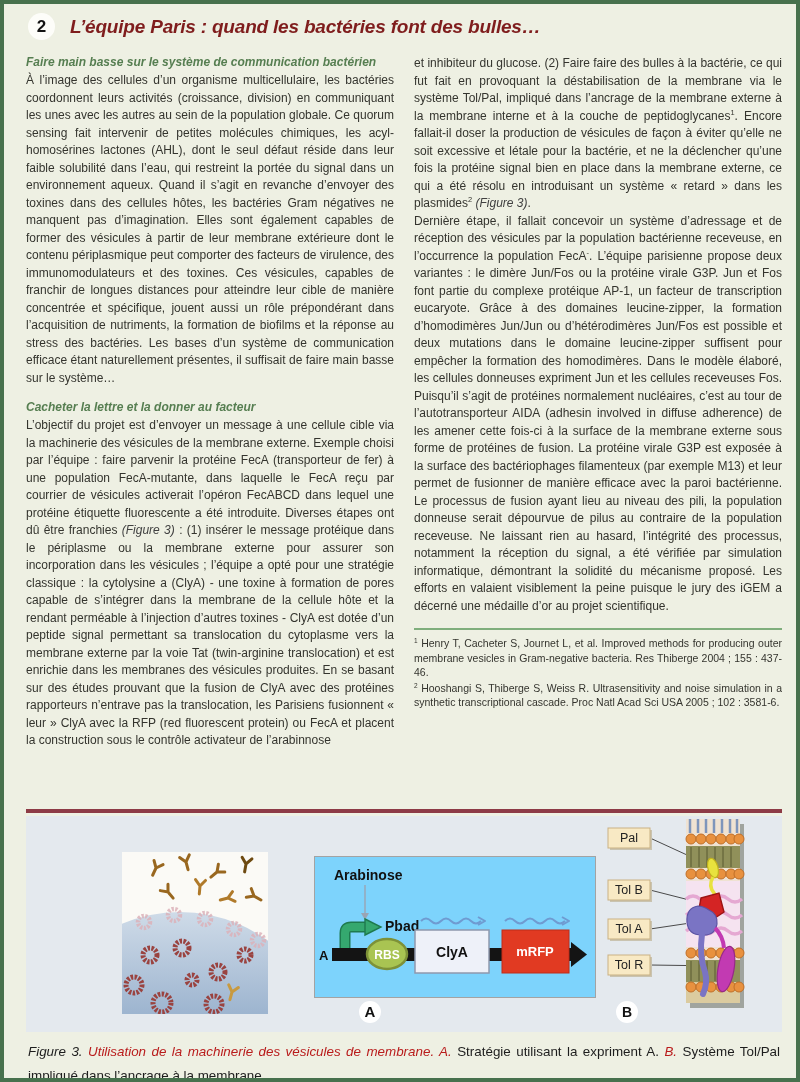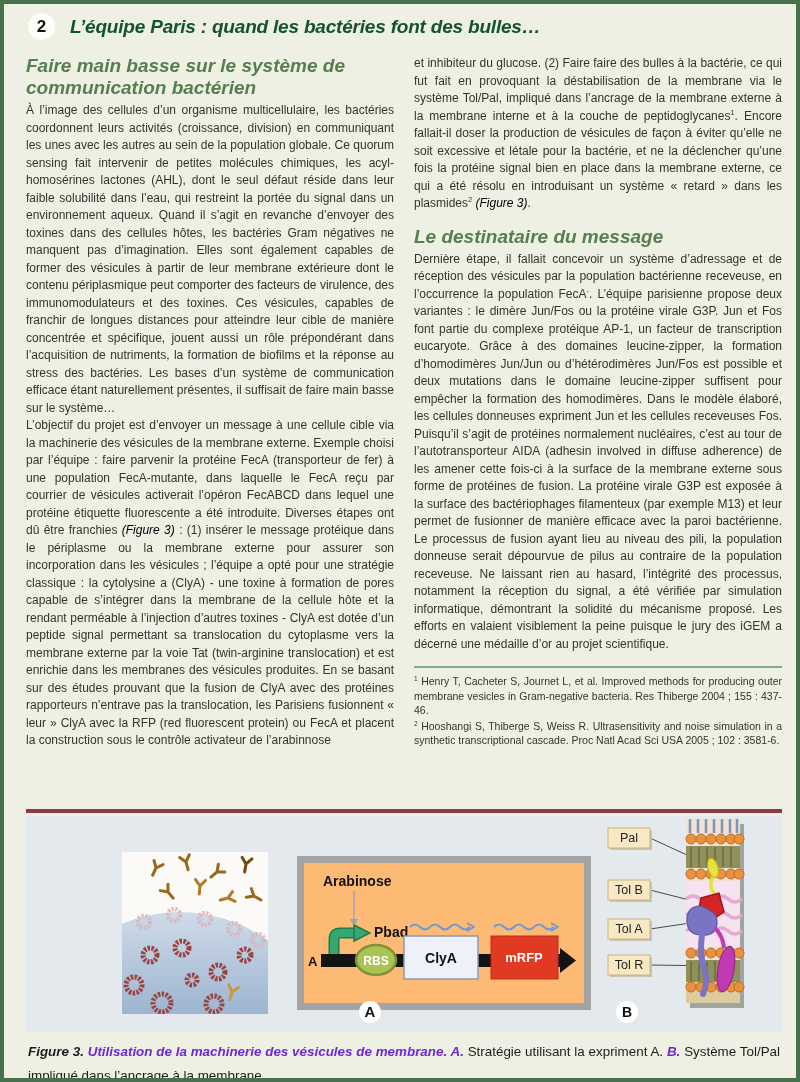--- a/index.html
+++ b/index.html
@@ -4,61 +4,61 @@
 <style>
   html,body{margin:0;padding:0;}
   body{
     width:800px;height:1082px;position:relative;box-sizing:border-box;
     background:#eef0e3;border:4px solid #47714d;overflow:hidden;
     font-family:"Liberation Sans", sans-serif;color:#34342e;
   }
   .header{position:absolute;top:9px;left:24px;display:flex;align-items:center;gap:15px;}
   .page-num{width:27px;height:27px;border-radius:50%;background:#fdfdf9;color:#131313;
     font-weight:bold;font-size:17px;line-height:27px;text-align:center;}
-  .page-title{color:#14532d;font-weight:bold;font-style:italic;font-size:19px;letter-spacing:-0.2px;}
+  .page-title{color:#7f1d1d;font-weight:bold;font-style:italic;font-size:19px;letter-spacing:-0.2px;}
   .columns{position:absolute;top:51px;left:22px;width:756px;height:757px;display:flex;gap:20px;overflow:hidden;}
   .col{width:368px;}
-  .sec-heading{color:#567e51;font-weight:bold;font-style:italic;font-size:19px;margin:0 0 3px 0;}
+  .sec-heading{color:#567e51;font-weight:bold;font-style:italic;font-size:12px;margin:0 0 3px 0;}
   .sec-heading.spaced{margin-top:13px;}
   p.body{font-size:12px;line-height:17.5px;text-align:justify;margin:0;color:#34342e;}
   .seg-i{}
-  .seg-bi{font-weight:bold;font-style:italic;}
-  .seg-g{color:#6d28d9;}
-  .seg-gi{color:#000000;font-style:italic;}
+  .seg-bi{font-weight:normal;font-style:italic;}
+  .seg-g{color:#b91c1c;}
+  .seg-gi{color:#404040;font-style:italic;}
   .seg-sup{vertical-align:super;font-size:0.62em;line-height:0;}
   .fn-sep{border:none;border-top:2px solid #7fae7c;margin:13px 0 6px 0;}
   p.footnote{font-size:10.5px;line-height:14.5px;text-align:justify;margin:0 0 1px 0;color:#34342e;}
   .fig-sep{position:absolute;top:805px;left:22px;width:756px;height:4px;background:#8d3b46;}
   .figure-panel{position:absolute;top:812px;left:22px;width:756px;height:216px;background:#e4e9ee;}
   .micrograph{position:absolute;left:96px;top:36px;width:146px;height:162px;}
-  .panelA-box{position:absolute;left:271px;top:40px;width:280px;height:140px;background:#fdba74;border:7px solid #a3a3a3;}
+  .panelA-box{position:absolute;left:288px;top:40px;width:280px;height:140px;background:#7dd3fc;border:1px solid #a3a3a3;}
   .letter-badge{position:absolute;width:22px;height:22px;border-radius:50%;background:#ffffff;
     color:#111;font-weight:bold;font-size:15px;line-height:22px;text-align:center;}
   .badge-a{left:333px;top:185px;}
   .panelB{position:absolute;left:575px;top:0;width:200px;height:216px;}
   .caption{position:absolute;top:1036px;left:24px;width:752px;font-size:13.4px;line-height:24px;color:#1d1d1d;text-align:justify;}
   svg text{font-family:"Liberation Sans", sans-serif;}
 </style>
 </head>
 <body>
 
 <div class="header">
   <div class="page-num">2</div>
   <div class="page-title">L’équipe Paris : quand les bactéries font des bulles…</div>
 </div>
 
 <div class="columns">
   <div class="col">
     <h3 class="sec-heading">Faire main basse sur le système de communication bactérien</h3>
     <p class="body"><span>À l’image des cellules d’un organisme multicellulaire, les bactéries coordonnent leurs activités (croissance, division) en communiquant les unes avec les autres au sein de la population globale. Ce </span><span class="seg-i">quorum sensing</span><span> fait intervenir de petites molécules chimiques, les acyl-homosérines lactones (AHL), dont le seul défaut réside dans leur faible solubilité dans l’eau, qui restreint la portée du signal dans un environnement aqueux. Quand il s’agit en revanche d’envoyer des toxines dans des cellules hôtes, les bactéries Gram négatives ne manquent pas d’imagination. Elles sont également capables de former des vésicules à partir de leur membrane extérieure dont le contenu périplasmique peut comporter des facteurs de virulence, des immunomodulateurs et des toxines. Ces vésicules, capables de franchir de longues distances pour atteindre leur cible de manière concentrée et spécifique, jouent aussi un rôle prépondérant dans l’acquisition de nutriments, la formation de biofilms et la réponse au stress des bactéries. Les bases d’un système de communication efficace étant naturellement présentes, il suffisait de faire main basse sur le système…</span></p>
+    <h3 class="sec-heading spaced">Cacheter la lettre et la donner au facteur</h3>
     <p class="body"><span>L’objectif du projet est d’envoyer un message à une cellule cible </span><span class="seg-i">via</span><span> la machinerie des vésicules de la membrane externe. Exemple choisi par l’équipe : faire parvenir la protéine FecA (transporteur de fer) à une population FecA-mutante, dans laquelle le FecA reçu par courrier de vésicules activerait l’opéron FecABCD dans lequel une protéine étiquette fluorescente a été introduite. Diverses étapes ont dû être franchies </span><span class="seg-gi">(Figure 3)</span><span> : (1) insérer le message protéique dans le périplasme ou la membrane externe pour assurer son incorporation dans les vésicules ; l’équipe a opté pour une stratégie classique : la cytolysine a (ClyA) - une toxine à formation de pores capable de s’intégrer dans la membrane de la cellule hôte et la rendant perméable à l’injection d’autres toxines - ClyA est dotée d’un peptide signal permettant sa translocation du cytoplasme vers la membrane externe par la voie Tat (</span><span class="seg-i">twin-arginine translocation</span><span>) et est enrichie dans les membranes des vésicules produites. En se basant sur des études prouvant que la fusion de ClyA avec des protéines rapporteurs n’entrave pas la translocation, les Parisiens fusionnent « leur » ClyA avec la RFP (</span><span class="seg-i">red fluorescent protein</span><span>) ou FecA et placent la construction sous le contrôle activateur de l’arabinnose</span></p>
   </div>
   <div class="col">
     <p class="body"><span>et inhibiteur du glucose. (2) Faire faire des bulles à la bactérie, ce qui fut fait en provoquant la déstabilisation de la membrane </span><span class="seg-i">via</span><span> le système Tol/Pal, impliqué dans l’ancrage de la membrane externe à la membrane interne et à la couche de peptidoglycanes</span><span class="seg-sup">1</span><span>. Encore fallait-il doser la production de vésicules de façon à éviter qu’elle ne soit excessive et létale pour la bactérie, et ne la déclencher qu’une fois la protéine signal bien en place dans la membrane externe, ce qui a été résolu en introduisant un système « retard » dans les plasmides</span><span class="seg-sup">2</span><span> </span><span class="seg-gi">(Figure 3)</span><span>.</span></p>
-    <h3 class="sec-heading spaced">Le destinataire du message</h3>
     <p class="body"><span>Dernière étape, il fallait concevoir un système d’adressage et de réception des vésicules par la population bactérienne receveuse, en l’occurrence la population FecA</span><span class="seg-sup">-</span><span>. L’équipe parisienne propose deux variantes : le dimère </span><span class="seg-i">Jun/Fos</span><span> ou la protéine virale G3P. </span><span class="seg-i">Jun</span><span> et </span><span class="seg-i">Fos</span><span> font partie du complexe protéique AP-1, un facteur de transcription eucaryote. Grâce à des domaines </span><span class="seg-i">leucine-zipper</span><span>, la formation d’homodimères </span><span class="seg-i">Jun/Jun</span><span> ou d’hétérodimères </span><span class="seg-i">Jun/Fos</span><span> est possible et deux mutations dans le domaine </span><span class="seg-i">leucine-zipper</span><span> suffisent pour empêcher la formation des homodimères. Dans le modèle élaboré, les cellules donneuses expriment </span><span class="seg-i">Jun</span><span> et les cellules receveuses </span><span class="seg-i">Fos</span><span>. Puisqu’il s’agit de protéines normalement nucléaires, c’est au tour de l’autotransporteur AIDA (</span><span class="seg-i">adhesin involved in diffuse adherence</span><span>) de les amener cette fois-ci à la surface de la membrane externe sous forme de protéines de fusion. La protéine virale G3P est exposée à la surface des bactériophages filamenteux (par exemple M13) et leur permet de fusionner de manière efficace avec la paroi bactérienne. Le processus de fusion ayant lieu au niveau des </span><span class="seg-i">pili</span><span>, la population donneuse serait dépourvue de pilus au contraire de la population receveuse. Ne laissant rien au hasard, l’intégrité des processus, notamment la réception du signal, a été vérifiée par simulation informatique, démontrant la solidité du mécanisme proposé. Les efforts en valaient visiblement la peine puisque le jury des iGEM a décerné une médaille d’or au projet scientifique.</span></p>
     <hr class="fn-sep">
     <p class="footnote"><span class="seg-sup">1</span><span> Henry T, Cacheter S, Journet L, </span><span class="seg-i">et al.</span><span> Improved methods for producing outer membrane vesicles in Gram-negative bacteria. </span><span class="seg-i">Res Thiberge</span><span> 2004 ; 155 : 437-46.</span></p>
     <p class="footnote"><span class="seg-sup">2</span><span> Hooshangi S, Thiberge S, Weiss R. Ultrasensitivity and noise simulation in a synthetic transcriptional cascade. </span><span class="seg-i">Proc Natl Acad Sci USA</span><span> 2005 ; 102 : 3581-6.</span></p>
   </div>
 </div>
 
 <div class="fig-sep"></div>
 
 <div class="figure-panel">

